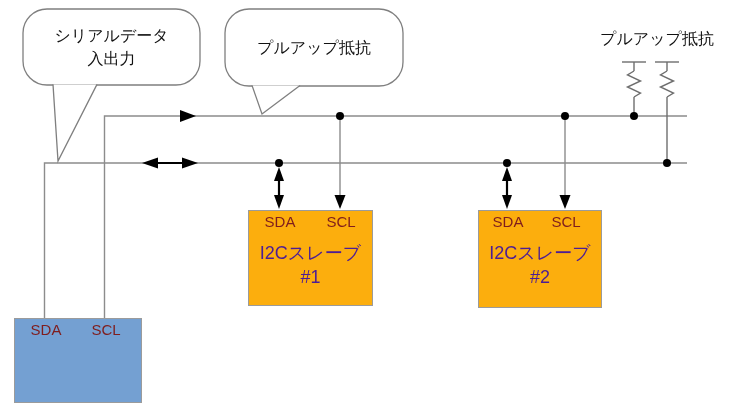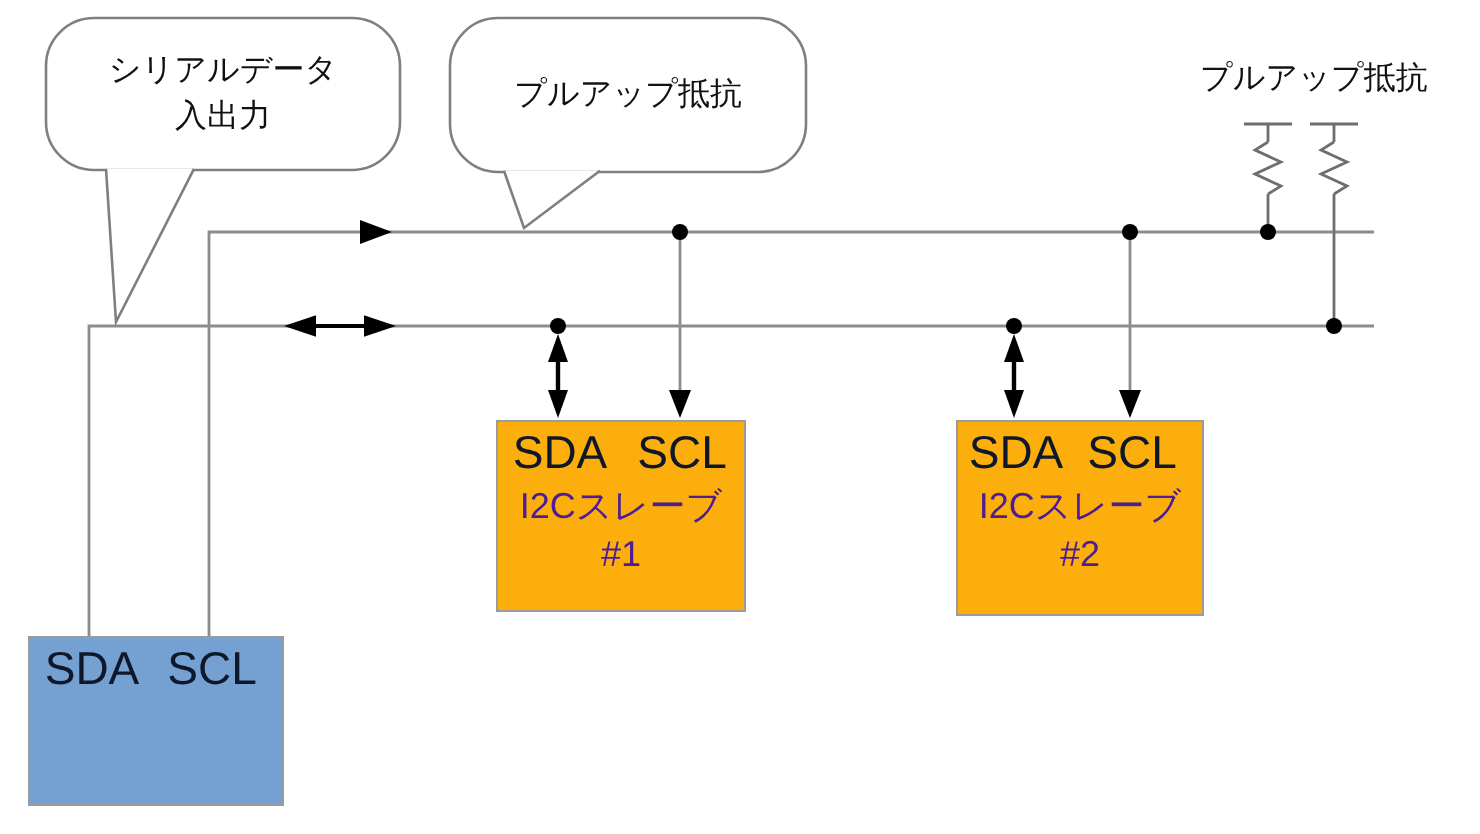--- a/index.html
+++ b/index.html
@@ -14,21 +14,21 @@
   }
   .pullup-label{
     position:absolute;left:600px;top:29px;width:140px;text-align:left;
     font-size:16px;color:#111;white-space:nowrap;
   }
   .dev-box{
     position:absolute;box-sizing:border-box;border:1px solid #9b9b9b;
   }
   .dev-box .pin{
     position:absolute;top:2px;transform:translateX(-50%);
-    font-size:23px;color:#0f172a;white-space:nowrap;
+    font-size:15px;color:#7f1d1d;white-space:nowrap;
   }
   .dev-box .title{
     position:absolute;left:0;right:0;text-align:center;
     font-size:18px;color:#4c1d95;line-height:1.35;
   }
   .box-master{left:14px;top:318px;width:128px;height:85px;}
   .box-master .title{top:32px;}
   .box-slave1{left:248px;top:210px;width:125px;height:96px;}
   .box-slave2{left:478px;top:210px;width:124px;height:98px;}
   .box-slave1 .title,.box-slave2 .title{top:30px;}

